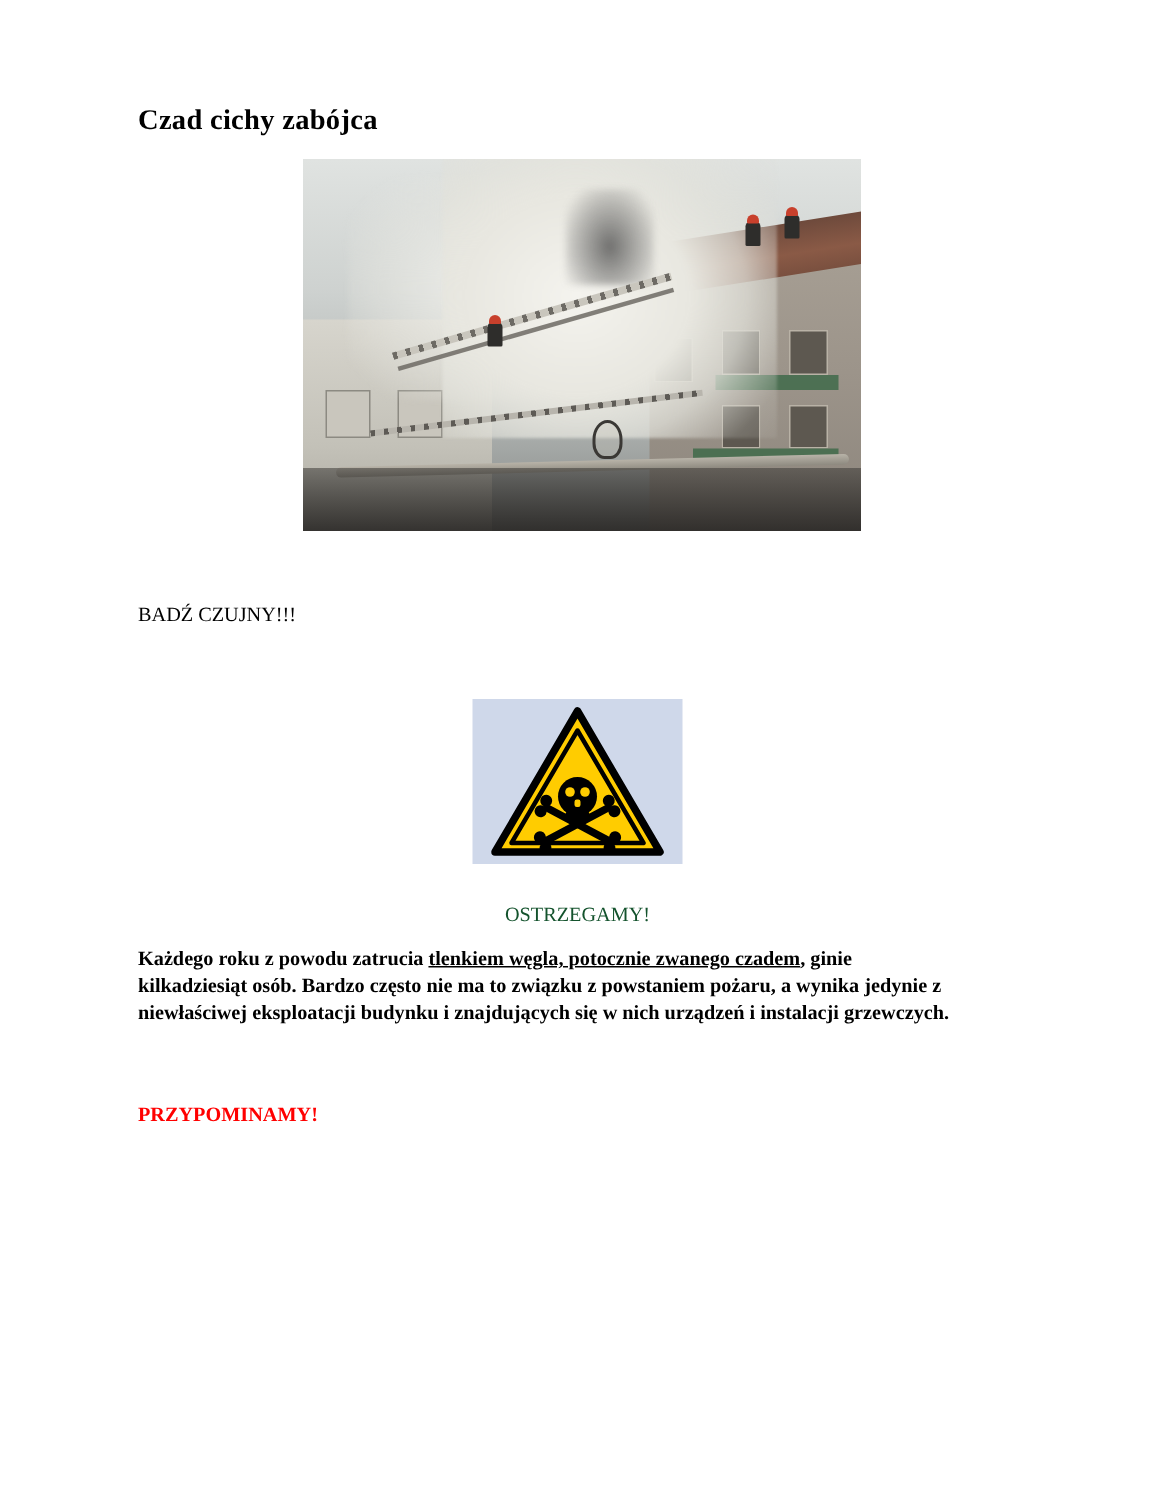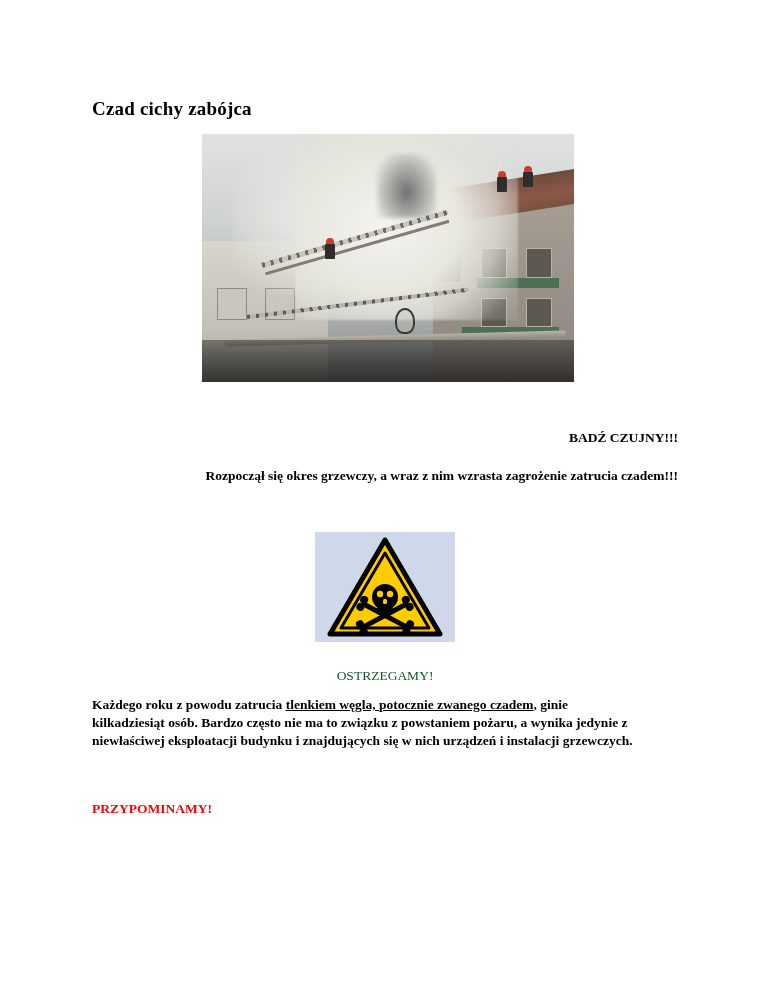--- a/index.html
+++ b/index.html
@@ -12,21 +12,21 @@
     height: 994px;
     font-family: "Liberation Serif", serif;
     color: #000000;
     position: relative;
     overflow: hidden;
   }
   .page {
     width: 768px;
     height: 994px;
     box-sizing: border-box;
-    padding: 98px 90px 0 92px;
+    padding: 70px 90px 0 92px;
     position: relative;
   }
   .doc-title {
     font-size: 19px;
     font-weight: bold;
     letter-spacing: 0.2px;
     margin: 0 0 14px 0;
   }
 
   
@@ -173,22 +173,22 @@
     top: 70%;
     width: 16px;
     height: 22px;
     border: 2px solid #3a3835;
     border-radius: 50% 50% 40% 40%;
     background: rgba(200,195,185,0.25);
   }
 
   
   .center-line {
-    text-align: right;
-    font-weight: bold;
+    text-align: left;
+    font-weight: normal;
     font-size: 13.5px;
   }
   .badz {
     margin-top: 48px;
   }
   .rozpoczal {
     margin-top: 22px;
     font-size: 13.5px;
   }
 
@@ -265,21 +265,20 @@
       <div class="fireman" style="right:18%;top:17%;"></div>
       <div class="fireman" style="left:33%;top:44%;"></div>
 
       <div class="lamp"></div>
       <div class="hose"></div>
       <div class="fg-dark"></div>
     </div>
   </div>
 
   <div class="center-line badz">BADŹ CZUJNY!!!</div>
-  <div class="center-line rozpoczal">Rozpoczął się okres grzewczy, a wraz z nim wzrasta  zagrożenie zatrucia czadem!!!</div>
 
   <div class="sign-wrap">
     <svg class="tri" width="116" height="102" viewBox="0 0 116 102">
       <polygon points="58,4 113,98 3,98" fill="#FFCC00" stroke="#000000" stroke-width="5" stroke-linejoin="round"></polygon>
       <polygon points="58,17 102,92 14,92" fill="none" stroke="#000000" stroke-width="3" stroke-linejoin="round"></polygon>
       <g fill="#000000">
         <circle cx="58" cy="61" r="13"></circle>
         <rect x="50" y="71" width="16" height="7" rx="2"></rect>
         <circle cx="53" cy="58" r="3.2" fill="#FFCC00"></circle>
         <circle cx="63" cy="58" r="3.2" fill="#FFCC00"></circle>

